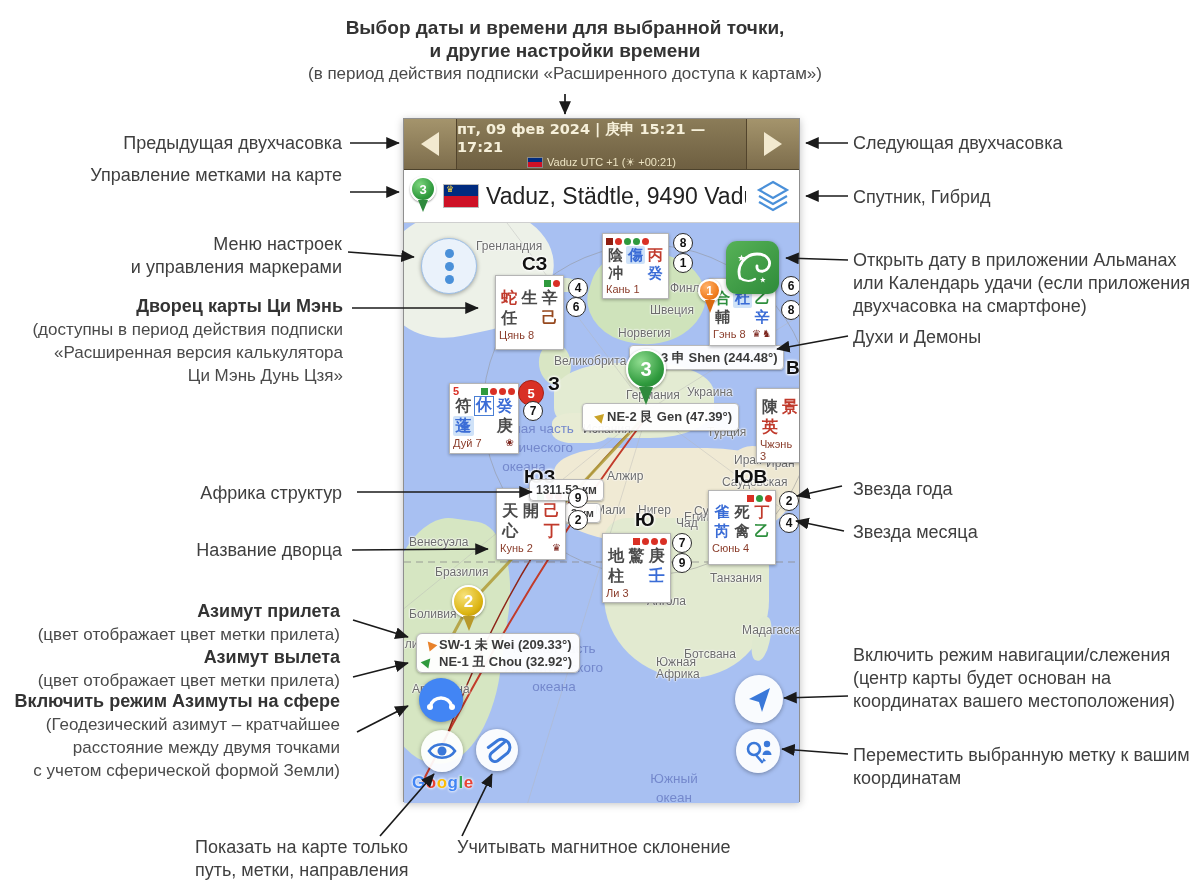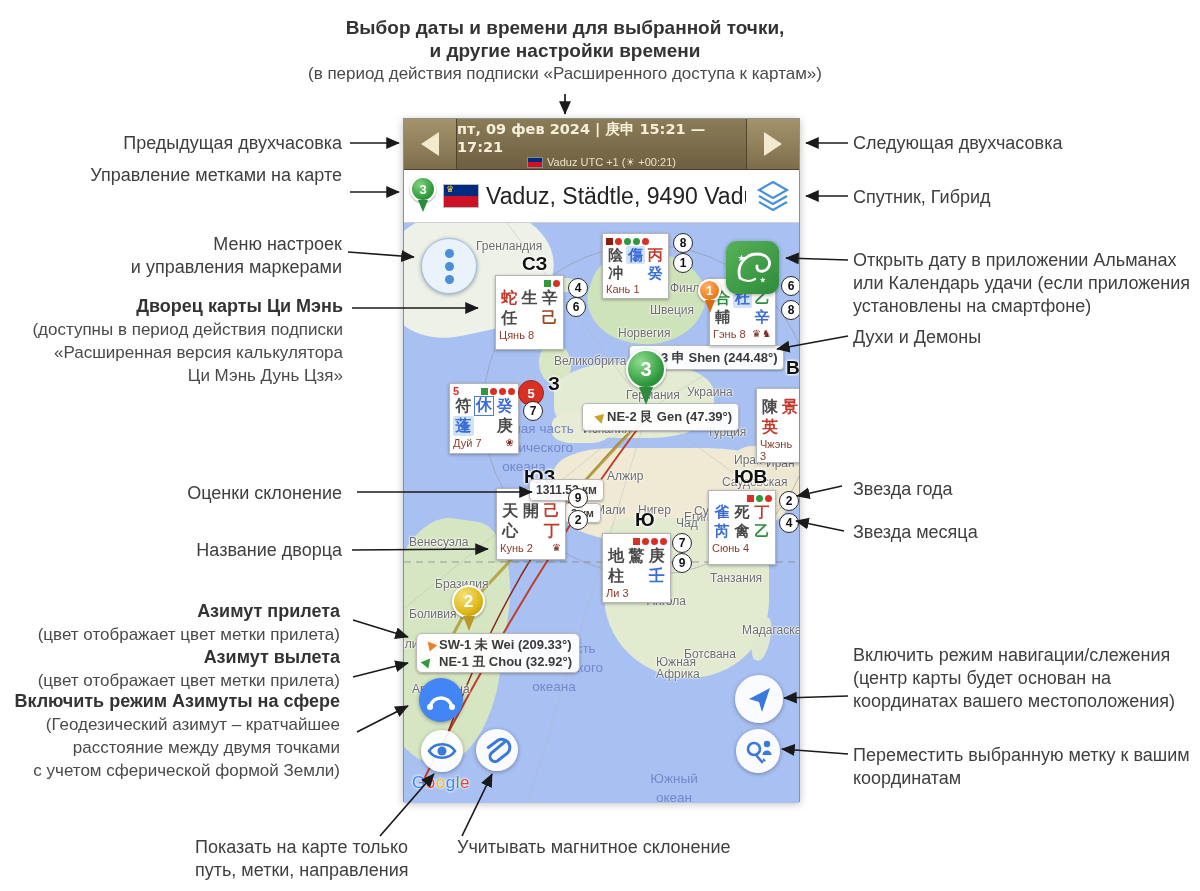--- a/index.html
+++ b/index.html
@@ -91,21 +91,21 @@
   .tri.gn{border-bottom:9px solid #2f9a3d;transform:rotate(40deg);margin-top:-4px}
   .tri.y{border-right:9px solid #c9a227;border-top:5px solid transparent;border-bottom:5px solid transparent;transform:rotate(15deg)}
   .cbtn{position:absolute;border-radius:50%;display:flex;align-items:center;justify-content:center;
         box-shadow:0 1px 4px rgba(0,0,0,.35);z-index:6;cursor:pointer}
   .cbtn.wh{background:rgba(255,255,255,.93)}
   .cbtn.bl{background:#4285f4}
   .menubtn{background:#eaf2fb;border:1.5px solid #9ec0e8;display:flex;flex-direction:column;gap:4px;align-items:center;justify-content:center}
   .mdot{width:9px;height:9px;border-radius:50%;background:#4a90d9}
   .dragon{position:absolute;border-radius:11px;background:linear-gradient(140deg,#57b257,#2e8b3a);
           box-shadow:0 1px 4px rgba(0,0,0,.35);z-index:6;cursor:pointer;display:flex;align-items:center;justify-content:center}
-  .google{position:absolute;z-index:6;font-weight:normal;font-size:17px;letter-spacing:.5px;
+  .google{position:absolute;z-index:6;font-weight:bold;font-size:17px;letter-spacing:.5px;
           text-shadow:0 0 3px #fff,0 0 3px #fff}
   .arrows{position:absolute;left:0;top:0;z-index:10;pointer-events:none}
 </style>
 </head>
 <body>
 
 <div class="canvas">
 
   <div class="ann ca" style="left:260px;top:16px;width:610px">
     <div class="b" style="font-size:19px">Выбор даты и времени для выбранной точки,</div>
@@ -118,21 +118,21 @@
   <div class="ann ra" style="right:858px;top:233px">
     <div>Меню настроек</div>
       <div>и управления маркерами</div>
   </div>
   <div class="ann ra" style="right:857px;top:295px">
     <div class="b">Дворец карты Ци Мэнь</div>
     <div class="s">(доступны в период действия подписки</div>
     <div class="s">«Расширенная версия калькулятора</div>
     <div class="s">Ци Мэнь Дунь Цзя»</div>
   </div>
-  <div class="ann ra" style="right:858px;top:482px"><span>Оценки склонение</span></div>
+  <div class="ann ra" style="right:858px;top:482px"><span>Африка структур</span></div>
   <div class="ann ra" style="right:858px;top:539px"><span>Название дворца</span></div>
   <div class="ann ra" style="right:860px;top:600px">
     <div class="b">Азимут прилета</div>
       <div class="s">(цвет отображает цвет метки прилета)</div>
   </div>
   <div class="ann ra" style="right:860px;top:646px">
     <div class="b">Азимут вылета</div>
       <div class="s">(цвет отображает цвет метки прилета)</div>
   </div>
   <div class="ann ra" style="right:860px;top:690px">
@@ -142,21 +142,21 @@
     <div class="s">с учетом сферической формой Земли)</div>
   </div>
 
   <div class="ann" style="left:853px;top:132px"><span>Следующая двухчасовка</span></div>
   <div class="ann" style="left:853px;top:186px">
       <div>Спутник, Гибрид</div>
   </div>
   <div class="ann" style="left:853px;top:249px">
     <div>Открыть дату в приложении Альманах</div>
       <div>или Календарь удачи (если приложения</div>
-      <div>установлены на смартфоне)</div>
+      <div>двухчасовка на смартфоне)</div>
   </div>
   <div class="ann" style="left:853px;top:326px"><span>Духи и Демоны</span></div>
   <div class="ann" style="left:853px;top:478px"><span>Звезда года</span></div>
   <div class="ann" style="left:853px;top:521px"><span>Звезда месяца</span></div>
   <div class="ann" style="left:853px;top:644px">
     <div>Включить режим навигации/слежения</div>
       <div>(центр карты будет основан на</div>
       <div>координатах вашего местоположения)</div>
   </div>
   <div class="ann" style="left:853px;top:744px">
@@ -268,21 +268,21 @@
       <div class="cl" style="left:234px;top:280px">Нигер</div>
       <div class="cl" style="left:272px;top:293px">Чад</div>
       <div class="cl" style="left:290px;top:281px;z-index:1">Суд</div>
       <div class="cl" style="left:306px;top:348px">Танзания</div>
       <div class="cl" style="left:243px;top:371px;z-index:1">Ангола</div>
       <div class="cl" style="left:280px;top:424px">Ботсвана</div>
       <div class="cl" style="left:338px;top:400px">Мадагаскар</div>
       <div class="cl" style="left:252px;top:432px">Южная</div>
       <div class="cl" style="left:252px;top:444px">Африка</div>
       <div class="cl" style="left:5px;top:312px">Венесуэла</div>
-      <div class="cl" style="left:31px;top:354px">Бразилия</div>
+      <div class="cl" style="left:31px;top:342px">Бразилия</div>
       <div class="cl" style="left:5px;top:384px">Боливия</div>
       <div class="cl" style="left:8px;top:459px;z-index:1">Аргентина</div>
       <div class="cl" style="left:-14px;top:414px">Чили</div>
 
       <div class="dir" style="left:118px;top:30px">СЗ</div>
       <div class="dir" style="left:144px;top:150px">З</div>
       <div class="dir" style="left:120px;top:243px">ЮЗ</div>
       <div class="dir" style="left:231px;top:286px">Ю</div>
       <div class="dir" style="left:330px;top:243px">ЮВ</div>
       <div class="dir" style="left:382px;top:134px">В</div>

